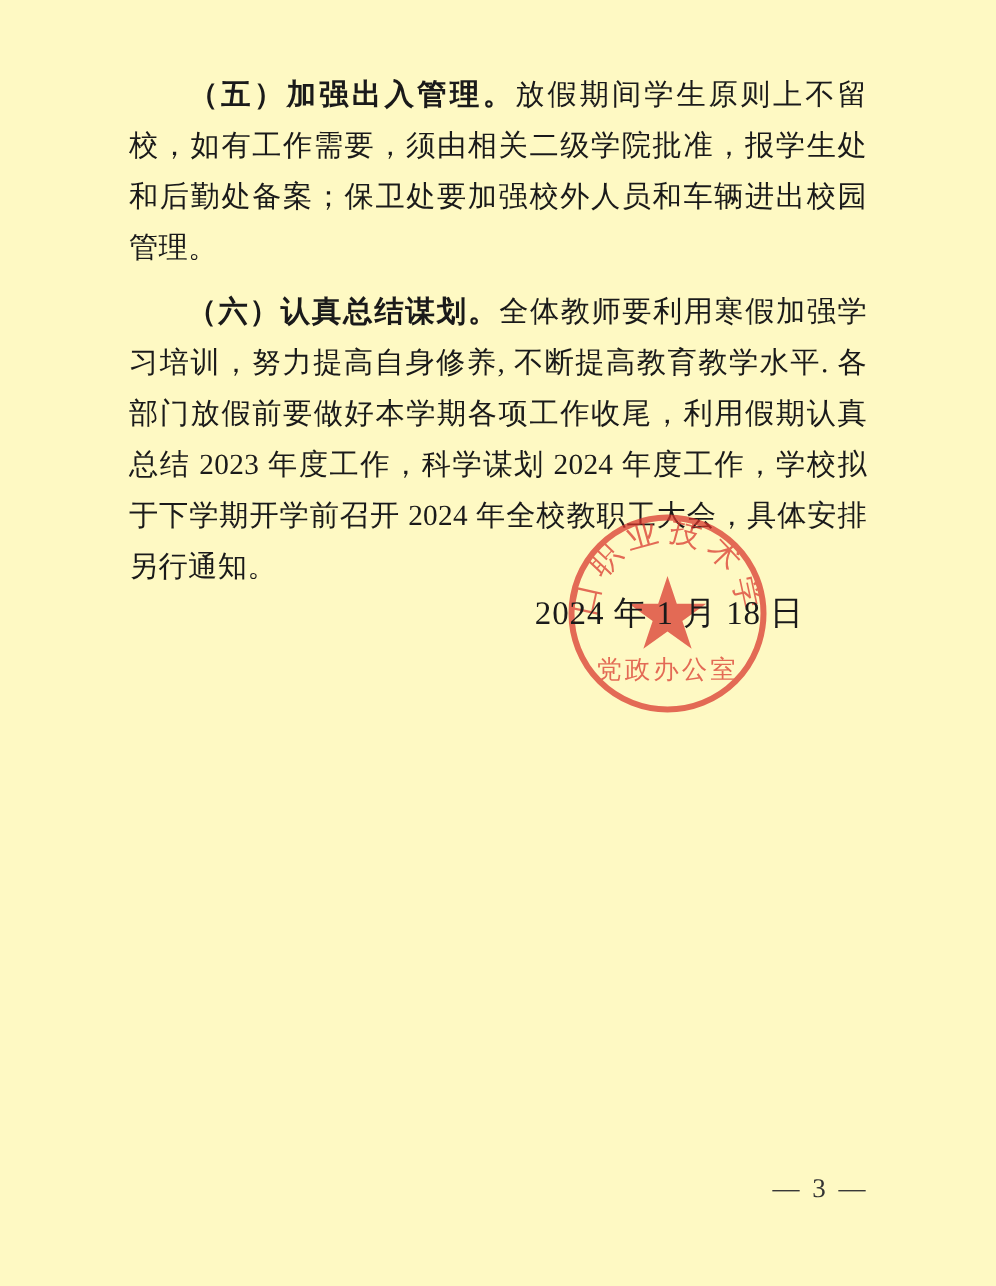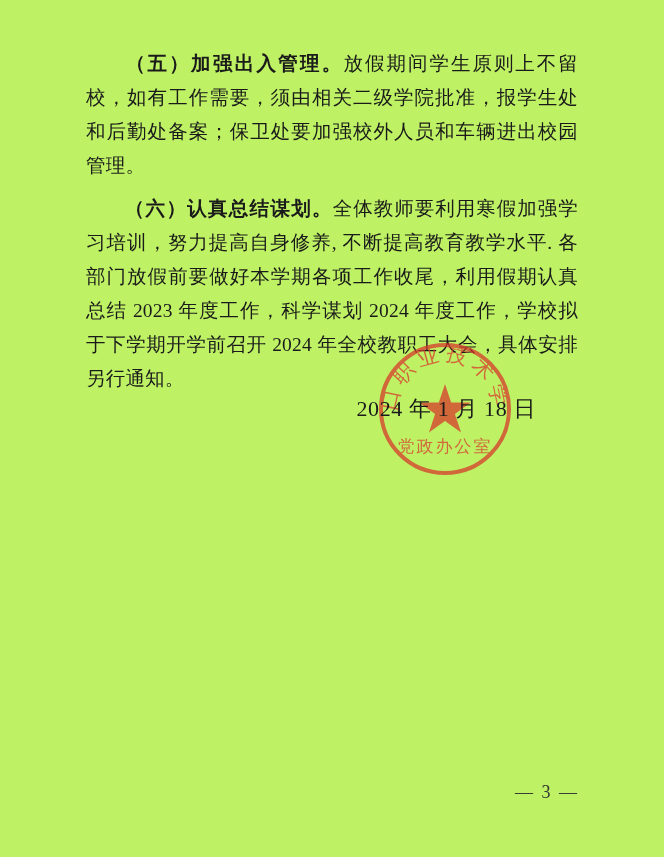--- a/index.html
+++ b/index.html
@@ -11,21 +11,21 @@
     height: 857px;
     background: #ffffff;
     font-family: "Liberation Serif", "DejaVu Serif", serif;
     color: #1a1a1a;
     overflow: hidden;
   }
   .page {
     position: relative;
     width: 664px;
     height: 857px;
-    background: #bef264;
+    background: #fef9c3;
   }
   .content {
     position: absolute;
     left: 86px;
     top: 46px;
     width: 492px;
   }
   .para {
     font-size: 19.5px;
     line-height: 34px;

